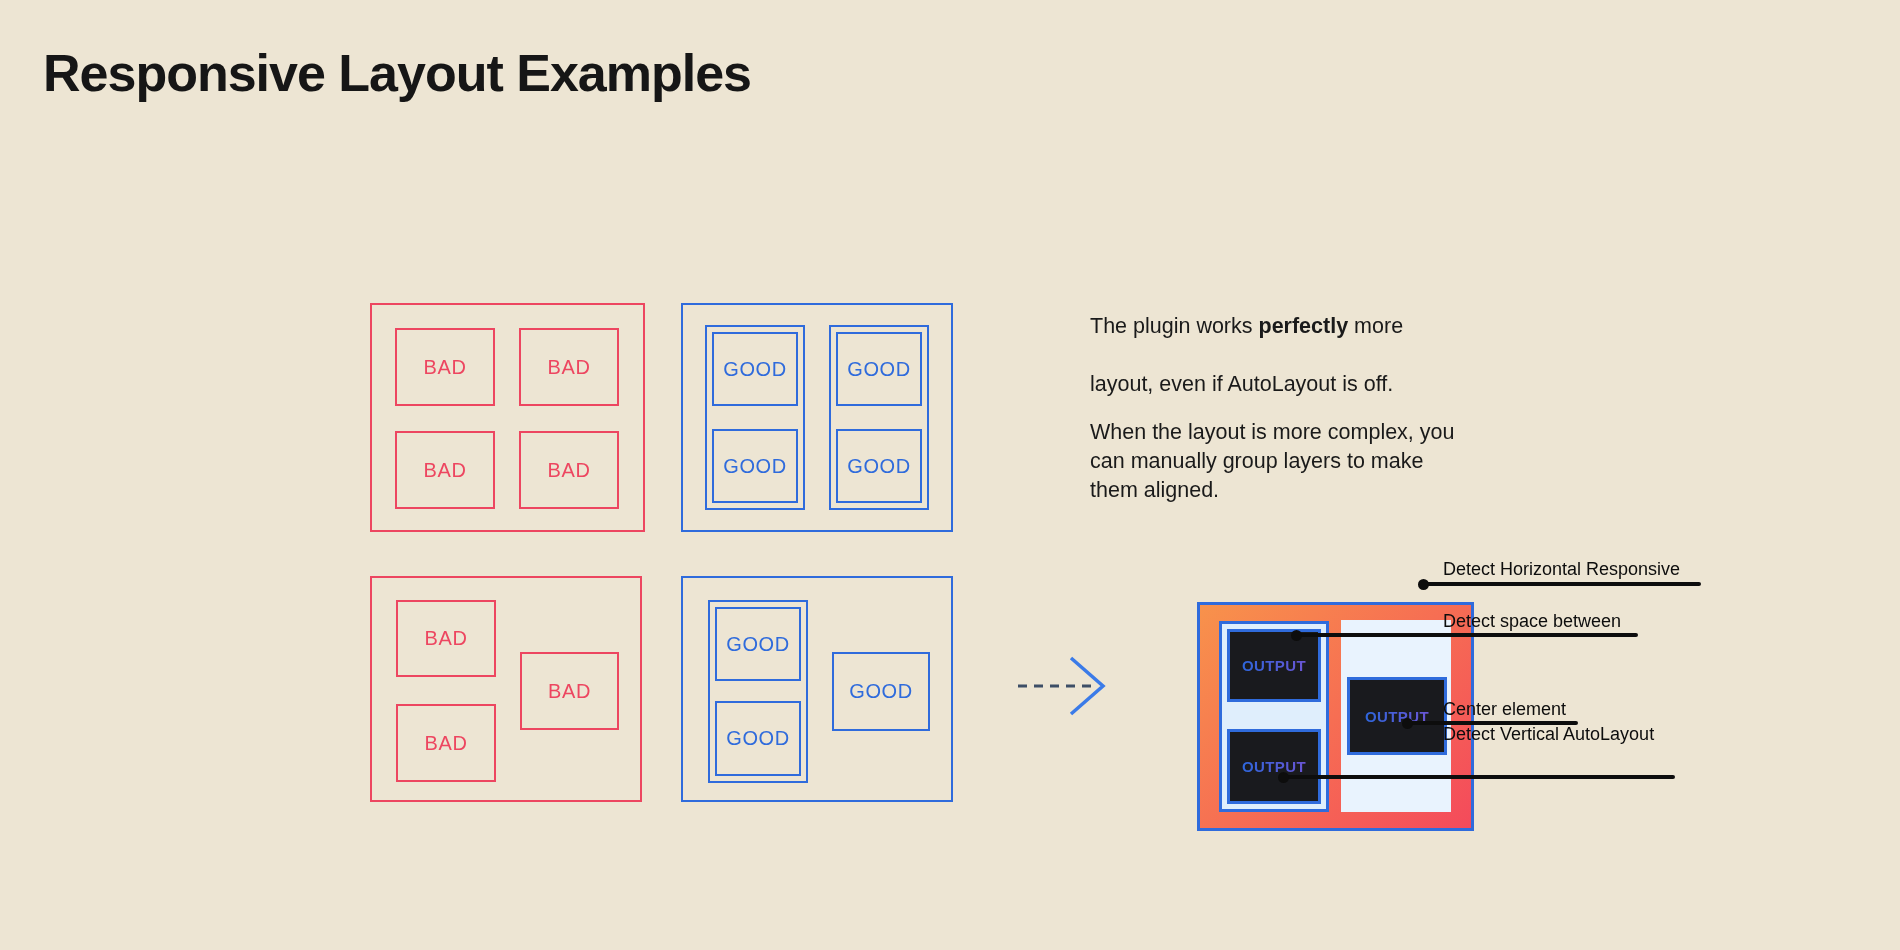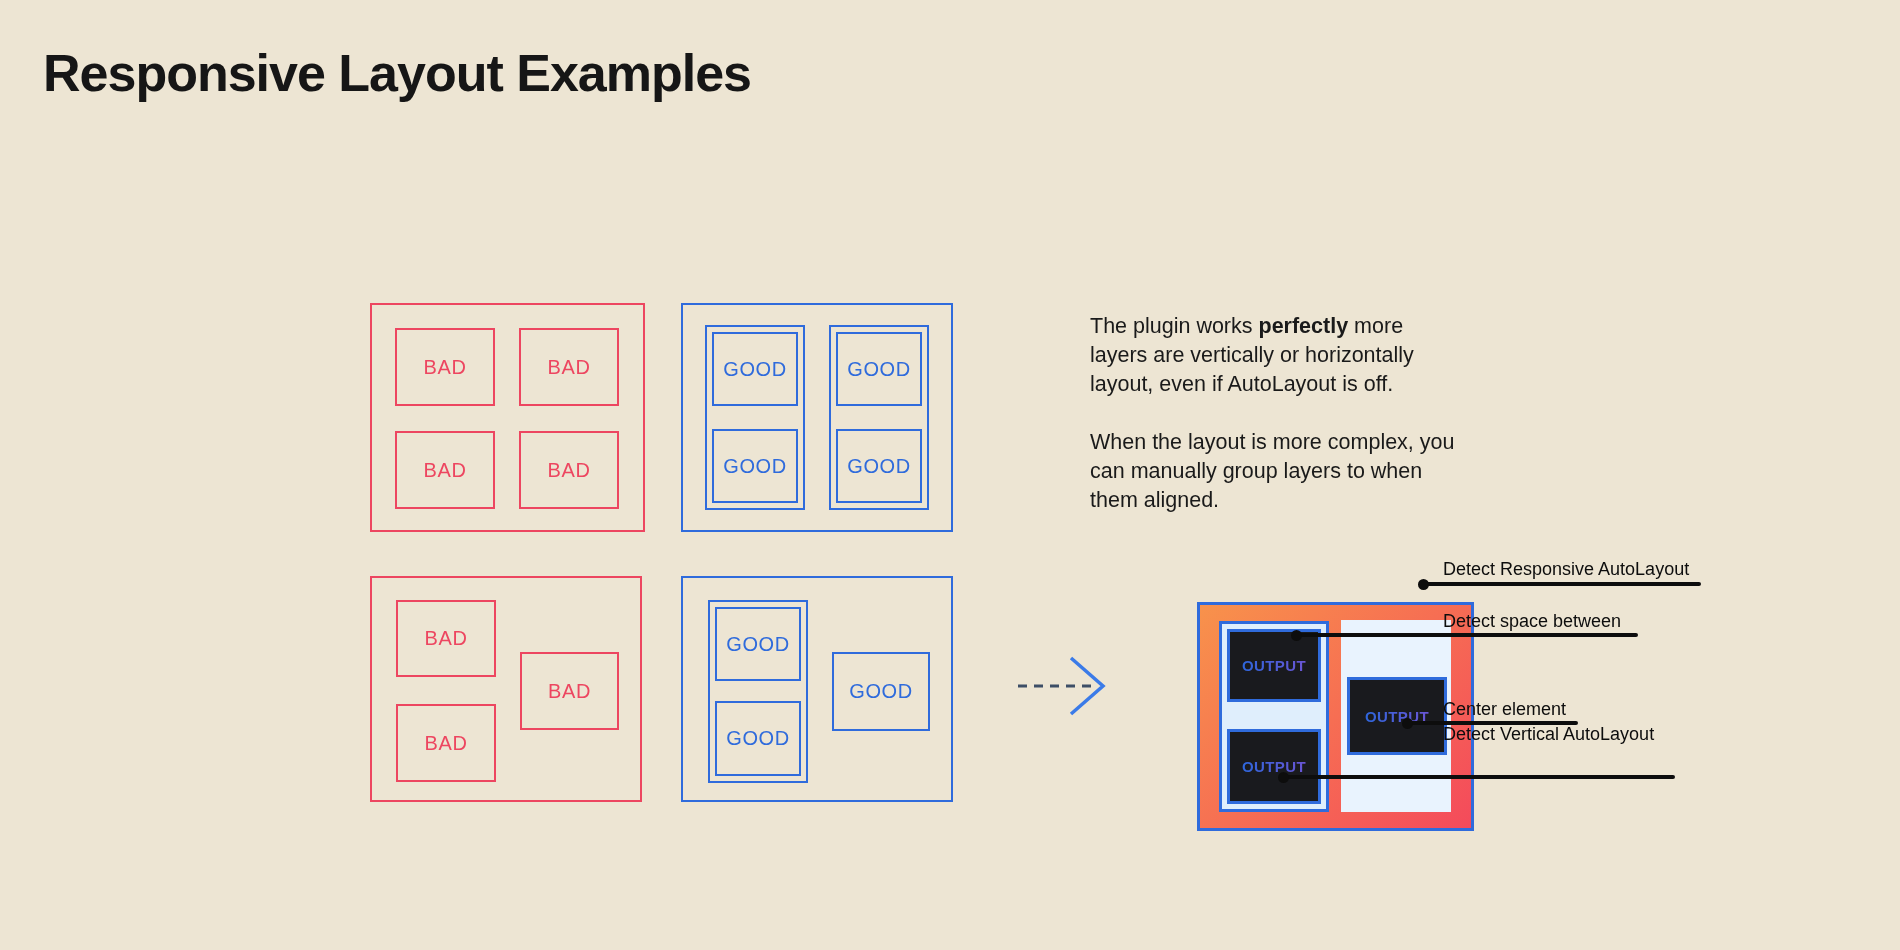--- a/index.html
+++ b/index.html
@@ -63,21 +63,21 @@
 
   .good-group-2{left:681px;top:576px;width:272px;height:226px;}
   .good-group-2 .good-wrapper{position:absolute;left:25px;top:22px;width:100px;height:183px;}
   .good-single{position:absolute;left:149px;top:74px;width:98px;height:79px;}
 
   
   .desc{
     position:absolute;left:1090px;top:312px;width:470px;
     font-size:21.5px;line-height:29px;color:#1A1A1A;
   }
-  .desc p + p{margin-top:29px;}
+  .desc p + p{margin-top:19px;}
   .desc b{font-weight:700;}
 
   
   .arrow{position:absolute;left:1008px;top:648px;}
 
   
   .output-group{
     position:absolute;left:1197px;top:575px;width:277px;height:229px;
     border:3px solid var(--blue);
     background:linear-gradient(135deg,var(--grad-a) 0%,var(--grad-b) 100%);
@@ -144,24 +144,24 @@
       <div class="good-box">GOOD</div>
     </div>
     <div class="good-wrapper">
       <div class="good-box">GOOD</div>
       <div class="good-box">GOOD</div>
     </div>
   </div>
 
   <div class="desc">
     <p><span>The plugin works </span><b>perfectly</b><span> more</span><br>
-      <span>layers are vertically or horizontally</span><br>
+      <br>
       <span>layout, even if AutoLayout is off.</span></p>
     <p><span>When the layout is more complex, you</span><br>
-      <span>can manually group layers to when</span><br>
+      <span>can manually group layers to make</span><br>
       <span>them aligned.</span></p>
   </div>
 
   <div class="group bad-group-2 bad-border">
     <div class="bad-box bad-a">BAD</div>
     <div class="bad-box bad-b">BAD</div>
     <div class="bad-box bad-c">BAD</div>
   </div>
 
   <div class="group good-group-2 blue-border">
@@ -186,21 +186,21 @@
           <span>OUTPUT</span>
         </div>
     </div>
     <div class="output-panel">
       <div class="output-box">
           <span>OUTPUT</span>
         </div>
     </div>
   </div>
 
-  <div class="ann-label ann1-label">Detect Responsive AutoLayout</div>
+  <div class="ann-label ann1-label">Detect Horizontal Responsive</div>
   <div class="leader ann1-line"></div>
 
   <div class="ann-label ann2-label">Detect space between</div>
   <div class="leader ann2-line"></div>
 
   <div class="ann-label ann3-label">Center element</div>
   <div class="leader ann3-line"></div>
 
   <div class="ann-label ann4-label">Detect Vertical AutoLayout</div>
   <div class="leader ann4-line"></div>

